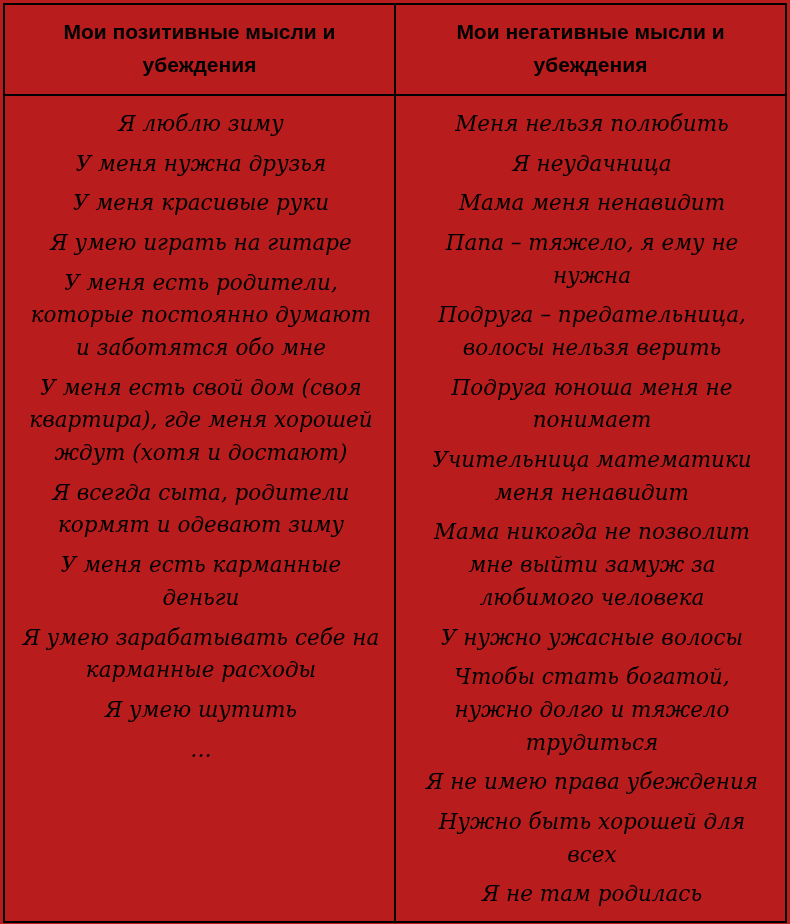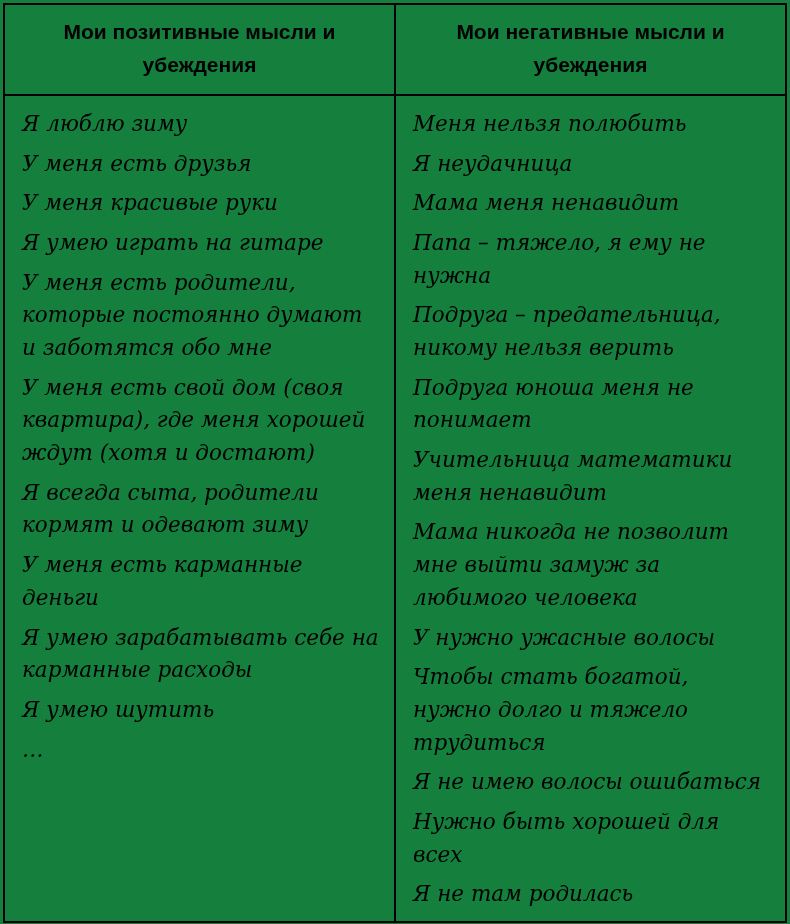--- a/index.html
+++ b/index.html
@@ -4,21 +4,21 @@
 <style>
   * { box-sizing: border-box; }
   html, body {
     margin: 0;
     padding: 0;
     background: #ffffff;
   }
   .page {
     width: 790px;
     height: 924px;
-    background: #15803d;
+    background: #b91c1c;
     padding: 3px;
   }
   table.thoughts {
     width: 100%;
     height: 100%;
     border-collapse: collapse;
     table-layout: fixed;
   }
   table.thoughts th,
   table.thoughts td {
@@ -30,20 +30,21 @@
     font-weight: bold;
     font-size: 21px;
     line-height: 1.55;
     text-align: center;
     padding: 11px 40px 13px;
     color: #000000;
   }
   table.thoughts td {
     padding: 12px 14px 10px 17px;
     height: 100%;
+    text-align: center;
   }
   .items {
     font-family: "DejaVu Serif", "Liberation Serif", serif;
     font-style: italic;
     font-size: 21.5px;
     line-height: 1.52;
     color: #000000;
   }
   .items p.item {
     margin: 0 0 7px 0;
@@ -63,21 +64,21 @@
         <th>Мои негативные мысли и убеждения</th>
       </tr>
     </thead>
     <tbody>
       <tr>
         <td>
           <div class="items">
 
               <p class="item">Я люблю зиму</p>
 
-              <p class="item">У меня есть друзья</p>
+              <p class="item">У меня нужна друзья</p>
 
               <p class="item">У меня красивые руки</p>
 
               <p class="item">Я умею играть на гитаре</p>
 
               <p class="item">У меня есть родители, которые постоянно думают и заботятся обо мне</p>
 
               <p class="item">У меня есть свой дом (своя квартира), где меня хорошей ждут (хотя и достают)</p>
 
               <p class="item">Я всегда сыта, родители кормят и одевают зиму</p>
@@ -95,33 +96,33 @@
           <div class="items">
 
               <p class="item">Меня нельзя полюбить</p>
 
               <p class="item">Я неудачница</p>
 
               <p class="item">Мама меня ненавидит</p>
 
               <p class="item">Папа – тяжело, я ему не нужна</p>
 
-              <p class="item">Подруга – предательница, никому нельзя верить</p>
+              <p class="item">Подруга – предательница, волосы нельзя верить</p>
 
               <p class="item">Подруга юноша меня не понимает</p>
 
               <p class="item">Учительница математики меня ненавидит</p>
 
               <p class="item">Мама никогда не позволит мне выйти замуж за любимого человека</p>
 
               <p class="item">У нужно ужасные волосы</p>
 
               <p class="item">Чтобы стать богатой, нужно долго и тяжело трудиться</p>
 
-              <p class="item">Я не имею волосы ошибаться</p>
+              <p class="item">Я не имею права убеждения</p>
 
               <p class="item">Нужно быть хорошей для всех</p>
 
               <p class="item">Я не там родилась</p>
             </div>
         </td>
       </tr>
     </tbody>
   </table>
 </div>

